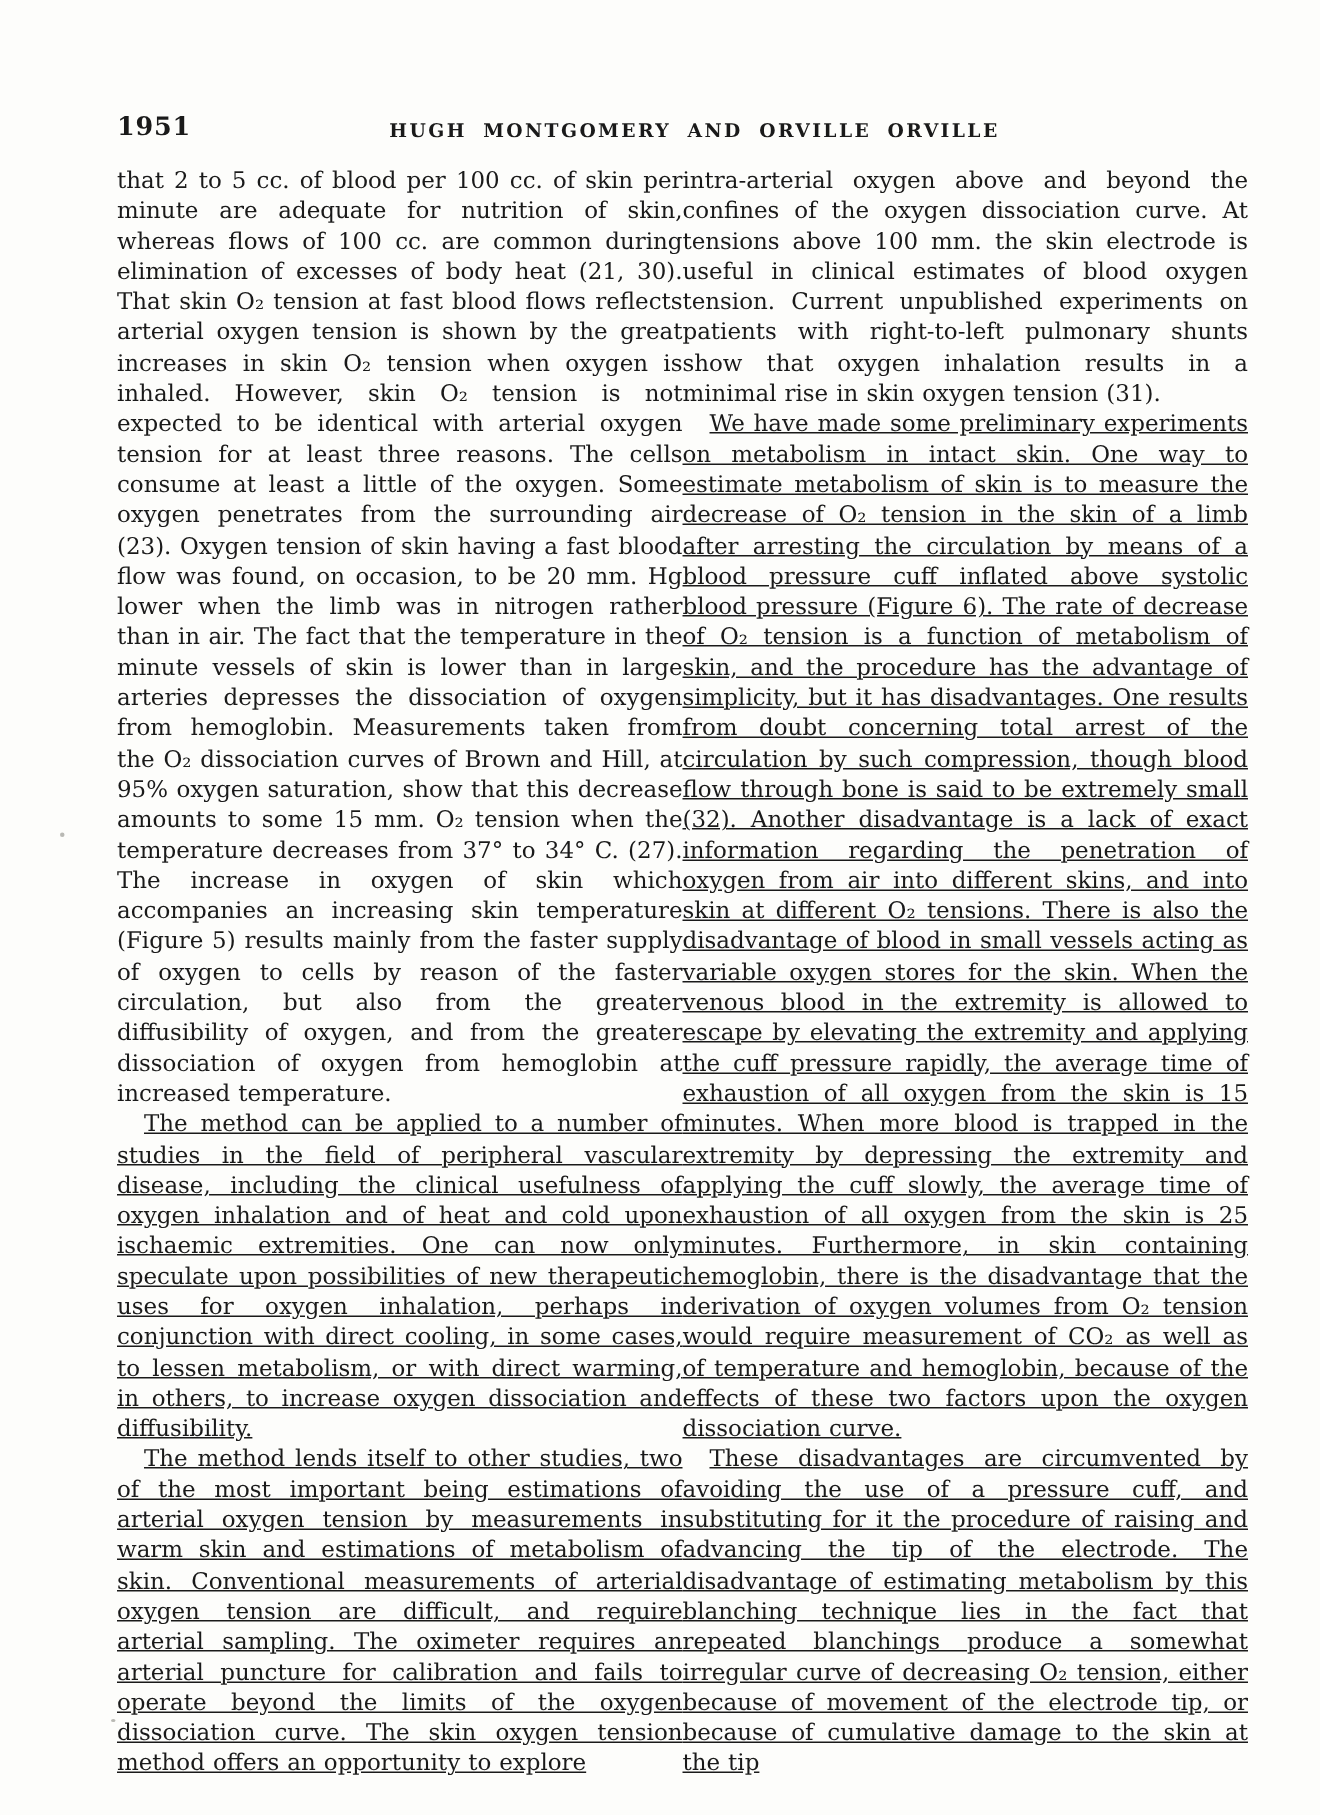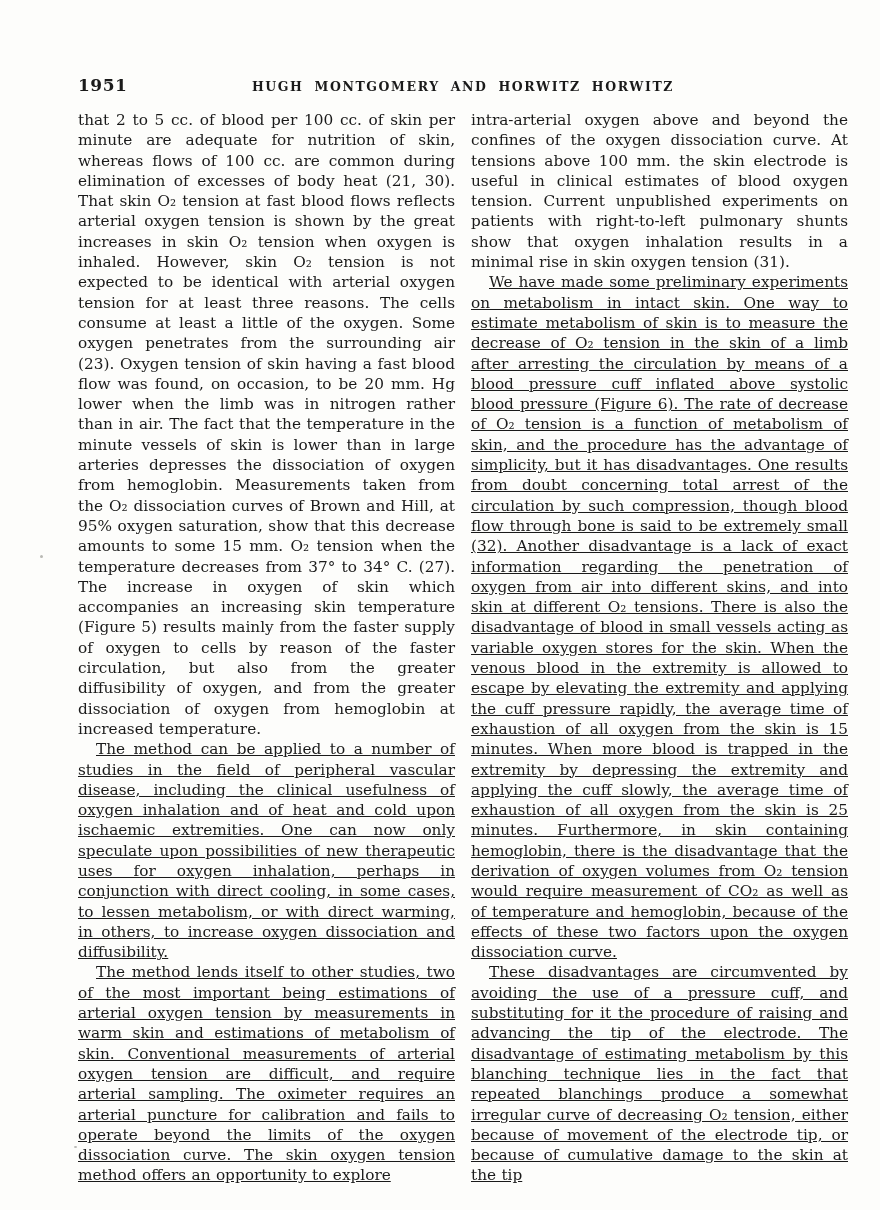--- a/index.html
+++ b/index.html
@@ -33,21 +33,20 @@
     font-weight: bold;
     letter-spacing: 1.6px;
     word-spacing: 5px;
   }
   .columns {
     position: absolute;
     left: 78px;
     top: 110px;
     width: 770px;
     display: flex;
-    gap: 16px;
   }
   .column {
     width: 377px;
   }
   .para {
     margin: 0;
     text-align: justify;
     font-size: 15.3px;
     line-height: 20.3px;
     word-spacing: 0.5px;
@@ -62,21 +61,21 @@
     border-radius: 50%;
   }
   .speck-1 { left: 40px; top: 555px; width: 3px; height: 3px; }
   .speck-2 { left: 74px; top: 1146px; width: 3px; height: 2px; }
 </style>
 </head>
 <body>
 
 <div class="page-number">1951</div>
 
-<div class="running-head">HUGH MONTGOMERY AND HORWITZ HORWITZ</div>
+<div class="running-head">HUGH MONTGOMERY AND ORVILLE ORVILLE</div>
 
 <div class="columns">
   <div class="column">
       <p class="para">that 2 to 5 cc. of blood per 100 cc. of skin per minute are adequate for nutrition of skin, whereas flows of 100 cc. are common during elimination of excesses of body heat (21, 30). That skin O₂ tension at fast blood flows reflects arterial oxygen tension is shown by the great increases in skin O₂ tension when oxygen is inhaled. However, skin O₂ tension is not expected to be identical with arterial oxygen tension for at least three reasons. The cells consume at least a little of the oxygen. Some oxygen penetrates from the surrounding air (23). Oxygen tension of skin having a fast blood flow was found, on occasion, to be 20 mm. Hg lower when the limb was in nitrogen rather than in air. The fact that the temperature in the minute vessels of skin is lower than in large arteries depresses the dissociation of oxygen from hemoglobin. Measurements taken from the O₂ dissociation curves of Brown and Hill, at 95% oxygen saturation, show that this decrease amounts to some 15 mm. O₂ tension when the temperature decreases from 37° to 34° C. (27). The increase in oxygen of skin which accompanies an increasing skin temperature (Figure 5) results mainly from the faster supply of oxygen to cells by reason of the faster circulation, but also from the greater diffusibility of oxygen, and from the greater dissociation of oxygen from hemoglobin at increased temperature.</p>
       <p class="para indent">The method can be applied to a number of studies in the field of peripheral vascular disease, including the clinical usefulness of oxygen inhalation and of heat and cold upon ischaemic extremities. One can now only speculate upon possibilities of new therapeutic uses for oxygen inhalation, perhaps in conjunction with direct cooling, in some cases, to lessen metabolism, or with direct warming, in others, to increase oxygen dissociation and diffusibility.</p>
       <p class="para indent">The method lends itself to other studies, two of the most important being estimations of arterial oxygen tension by measurements in warm skin and estimations of metabolism of skin. Conventional measurements of arterial oxygen tension are difficult, and require arterial sampling. The oximeter requires an arterial puncture for calibration and fails to operate beyond the limits of the oxygen dissociation curve. The skin oxygen tension method offers an opportunity to explore</p>
     </div>
   <div class="column">
       <p class="para">intra-arterial oxygen above and beyond the confines of the oxygen dissociation curve. At tensions above 100 mm. the skin electrode is useful in clinical estimates of blood oxygen tension. Current unpublished experiments on patients with right-to-left pulmonary shunts show that oxygen inhalation results in a minimal rise in skin oxygen tension (31).</p>
       <p class="para indent">We have made some preliminary experiments on metabolism in intact skin. One way to estimate metabolism of skin is to measure the decrease of O₂ tension in the skin of a limb after arresting the circulation by means of a blood pressure cuff inflated above systolic blood pressure (Figure 6). The rate of decrease of O₂ tension is a function of metabolism of skin, and the procedure has the advantage of simplicity, but it has disadvantages. One results from doubt concerning total arrest of the circulation by such compression, though blood flow through bone is said to be extremely small (32). Another disadvantage is a lack of exact information regarding the penetration of oxygen from air into different skins, and into skin at different O₂ tensions. There is also the disadvantage of blood in small vessels acting as variable oxygen stores for the skin. When the venous blood in the extremity is allowed to escape by elevating the extremity and applying the cuff pressure rapidly, the average time of exhaustion of all oxygen from the skin is 15 minutes. When more blood is trapped in the extremity by depressing the extremity and applying the cuff slowly, the average time of exhaustion of all oxygen from the skin is 25 minutes. Furthermore, in skin containing hemoglobin, there is the disadvantage that the derivation of oxygen volumes from O₂ tension would require measurement of CO₂ as well as of temperature and hemoglobin, because of the effects of these two factors upon the oxygen dissociation curve.</p>

